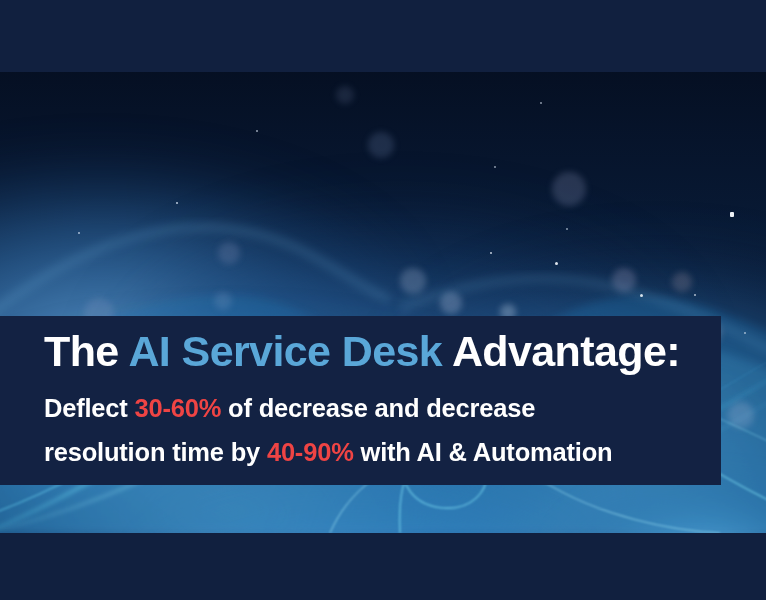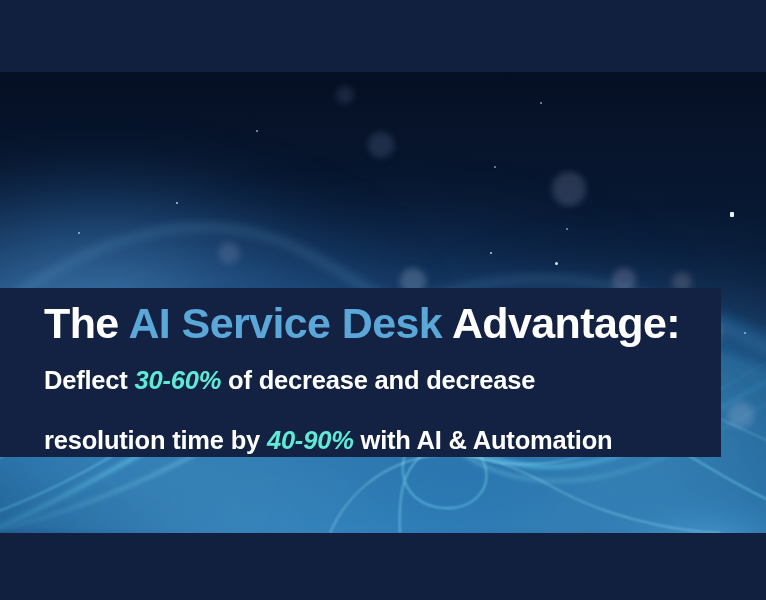--- a/index.html
+++ b/index.html
@@ -119,21 +119,21 @@
   .dot {
     position: absolute;
     border-radius: 50%;
   }
   .dot.soft { filter: blur(3px); }
   .dot.spark { filter: blur(0.3px); }
 
   
   .text-panel {
     position: absolute;
-    left: 0; top: 288px;
+    left: 0; top: 316px;
     width: 721px; height: 169px;
     background: #132243;
     z-index: 8;
     box-sizing: border-box;
     padding: 14px 0 0 44px;
   }
 
   .headline {
     margin: 0;
     font-family: "Liberation Sans", sans-serif;
@@ -150,21 +150,21 @@
     margin: 0;
     margin-top: 16px;
     font-family: "Liberation Sans", sans-serif;
     font-size: 25.5px;
     font-weight: bold;
     line-height: 1.56;
     letter-spacing: -0.2px;
     color: #ffffff;
     white-space: nowrap;
   }
-  .subline .accent { color: #5eead4; font-style: italic; }
+  .subline .accent { color: #ef4444; }
 </style>
 </head>
 <body>
 
 <div class="banner">
 
   <div class="hero-art">
     <div class="art-topshade"></div>
 
     <div class="dune dune-a"></div>
@@ -265,16 +265,16 @@
   </div>
 
   <div class="band-top"></div>
   <div class="band-bottom"></div>
 
   <div class="text-panel">
     <h1 class="headline"><span>The </span><span class="accent">AI Service Desk</span><span> Advantage:</span></h1>
 
     <p class="subline"><span>Deflect </span><span class="accent">30-60%</span><span> of decrease and decrease</span></p>
 
-    <p class="subline" style="margin-top:20px;"><span>resolution time by </span><span class="accent">40-90%</span><span> with AI &amp; Automation</span></p>
+    <p class="subline" style="margin-top:4px;"><span>resolution time by </span><span class="accent">40-90%</span><span> with AI &amp; Automation</span></p>
   </div>
 
 </div>
 
 </body></html>

